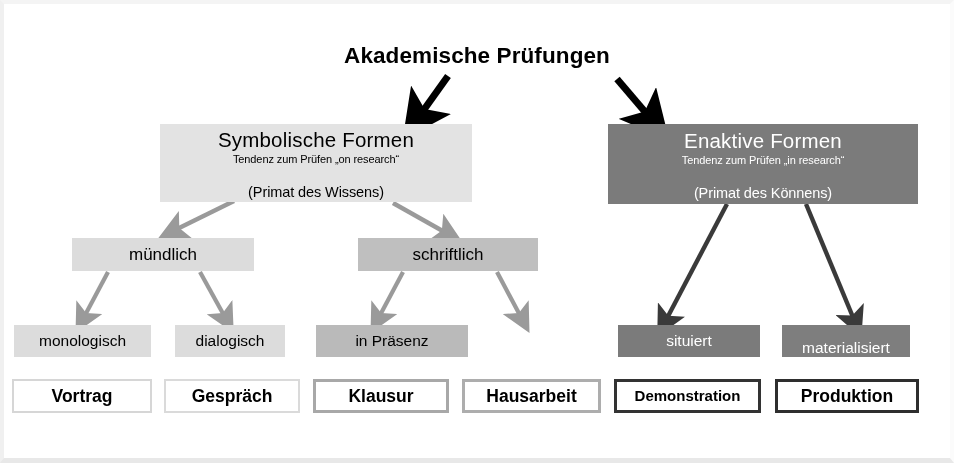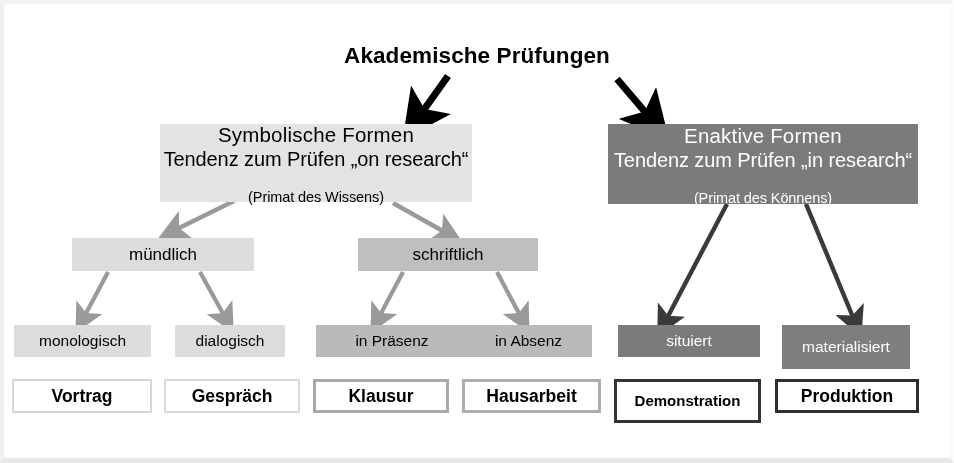--- a/index.html
+++ b/index.html
@@ -59,21 +59,21 @@
   
   .bigbox {
     padding-top: 3px;
   }
   .bigbox .l1 {
     font-size: 20.5px;
     letter-spacing: 0.2px;
     margin-bottom: 1px;
   }
   .bigbox .l2 {
-    font-size: 20px;
+    font-size: 11px;
     letter-spacing: -0.1px;
     margin-bottom: 18px;
   }
   .bigbox .l3 {
     font-size: 14.5px;
     letter-spacing: -0.1px;
   }
   .box-sym { background: #e3e3e3; color: #000000; }
   .box-ena { background: #7b7b7b; color: #ffffff; }
 
@@ -172,49 +172,46 @@
   </div>
 
   <div class="node lvl3 sh-light" style="left:175px; top:325px; width:110px; height:32px;">
     <span>dialogisch</span>
   </div>
 
   <div class="node lvl3 sh-med" style="left:316px; top:325px; width:152px; height:32px;">
     <span>in Präsenz</span>
   </div>
 
-  <div class="node lvl3 sh-med" style="left:465px; top:325px; width:127px; height:32px;">
-    <span>in Absenz</span>
-  </div>
 
   <div class="node lvl3 sh-dark" style="left:618px; top:325px; width:142px; height:32px;">
     <span>situiert</span>
   </div>
 
-  <div class="node lvl3 sh-dark2" style="left:782px; top:325px; width:128px; height:44px;">
+  <div class="node lvl3 sh-dark2" style="left:782px; top:325px; width:128px; height:32px;justify-content:flex-end;">
     <span>materialisiert</span>
   </div>
 
   <div class="node leaf bd-light" style="left:12px; top:379px; width:140px; height:34px;">
     <span>Vortrag</span>
   </div>
 
   <div class="node leaf bd-light2" style="left:164px; top:379px; width:136px; height:34px;">
     <span>Gespräch</span>
   </div>
 
   <div class="node leaf bd-med" style="left:313px; top:379px; width:136px; height:34px;">
     <span>Klausur</span>
   </div>
 
   <div class="node leaf bd-med2" style="left:462px; top:379px; width:139px; height:34px;">
     <span>Hausarbeit</span>
   </div>
 
-  <div class="node leaf small bd-dark" style="left:614px; top:379px; width:147px; height:44px;">
+  <div class="node leaf small bd-dark" style="left:614px; top:379px; width:147px; height:34px;">
     <span>Demonstration</span>
   </div>
 
   <div class="node leaf bd-dark2" style="left:775px; top:379px; width:144px; height:34px;">
     <span>Produktion</span>
   </div>
 
   <div id="frame"></div>
 </div>
 

